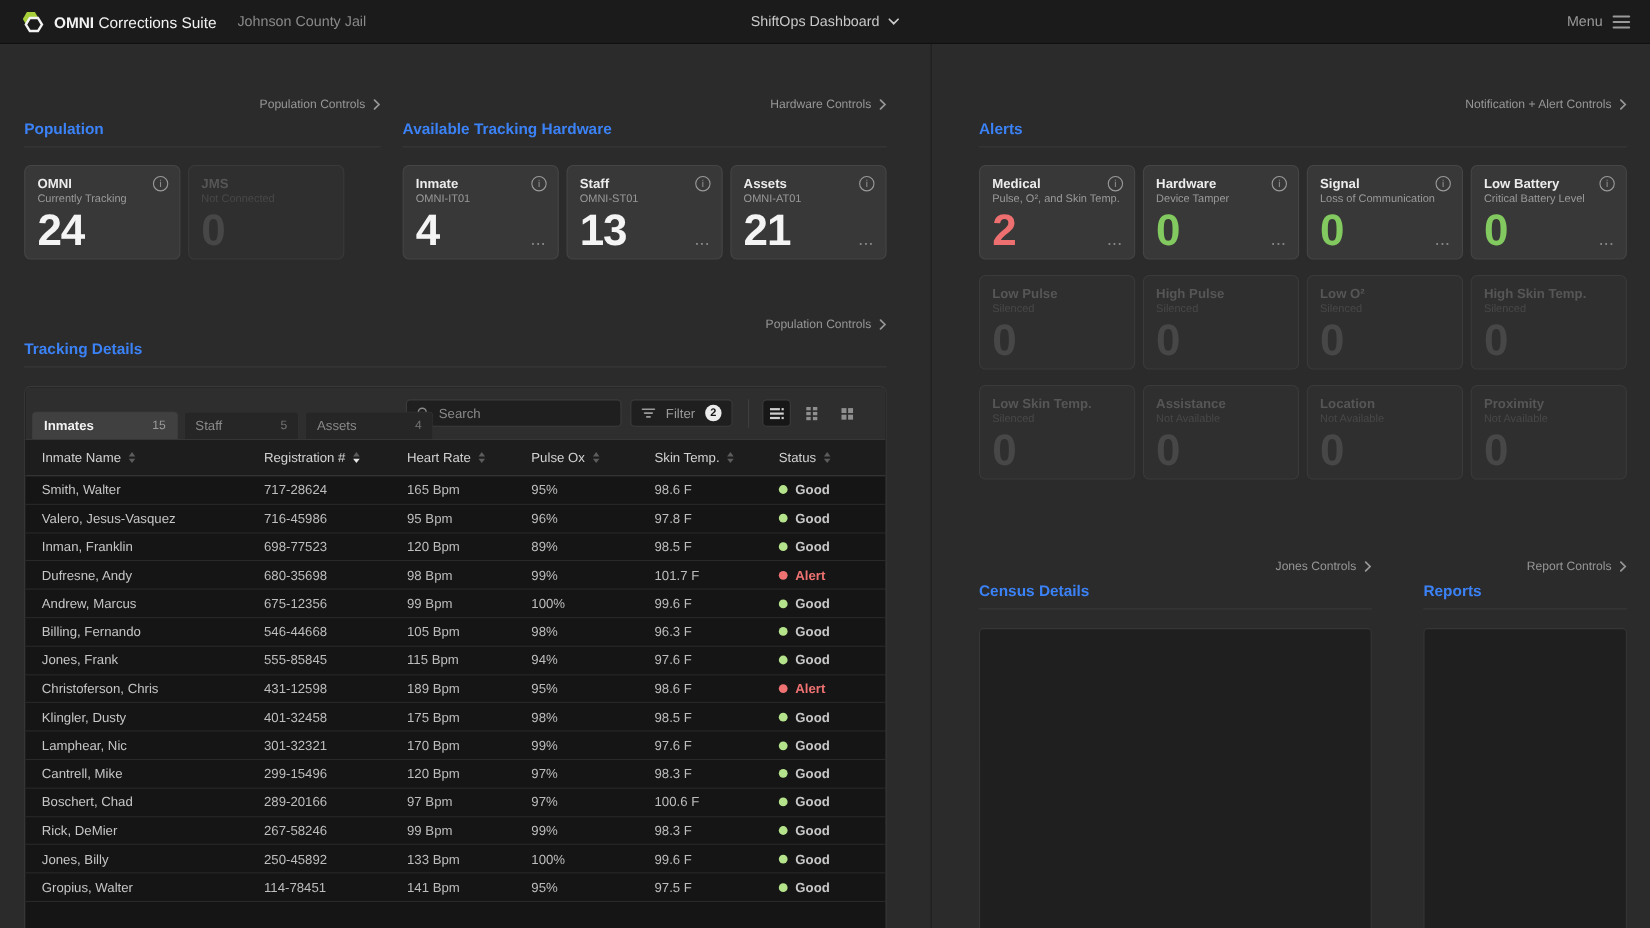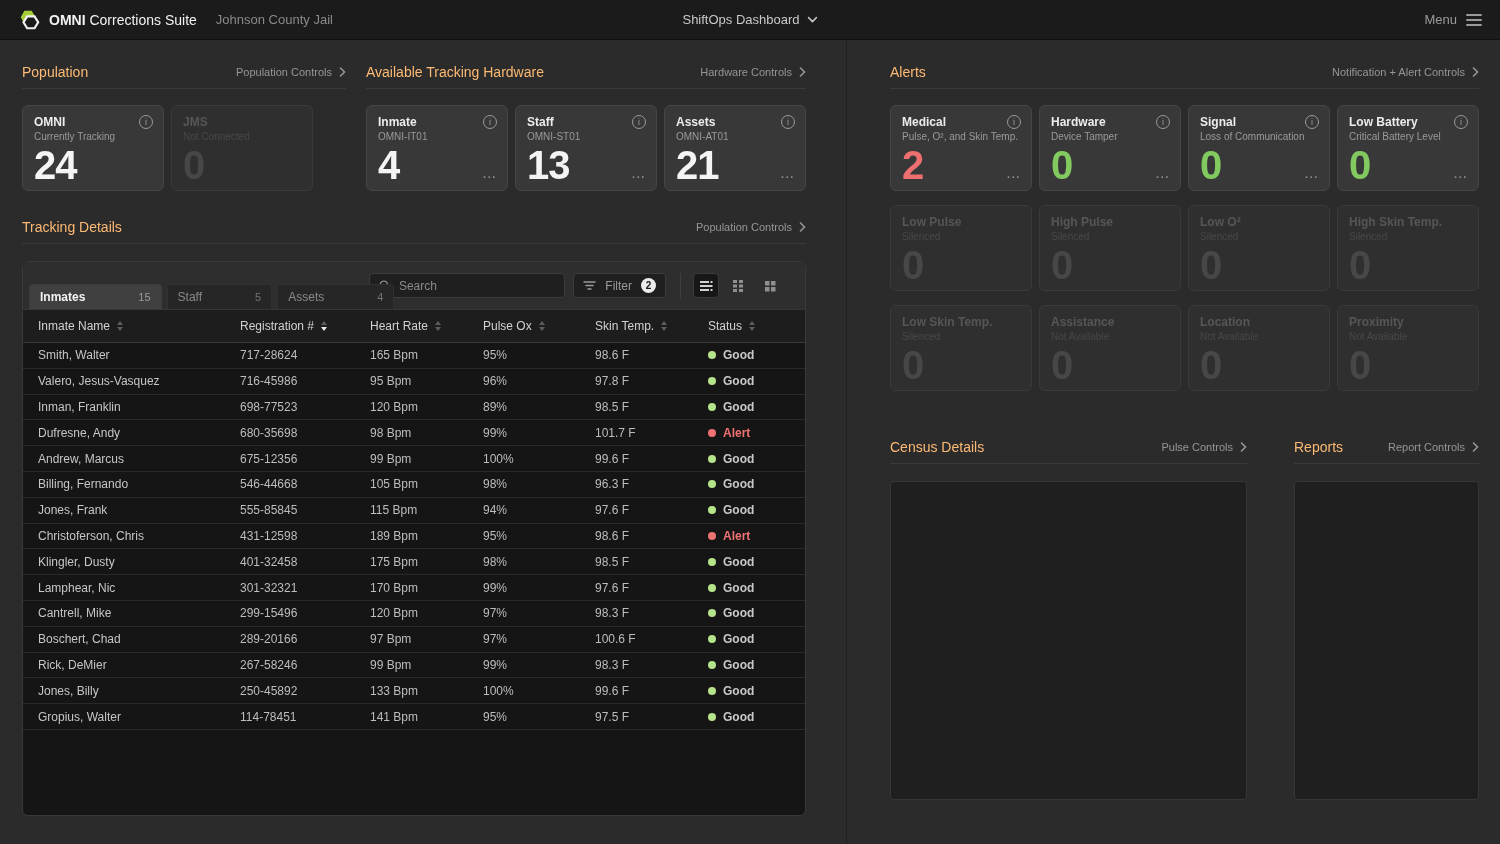--- a/index.html
+++ b/index.html
@@ -19,21 +19,21 @@
   .burger { display:flex; flex-direction:column; gap:3px; }
   .burger span { display:block; width:16px; height:2px; background:#9a9a9a; border-radius:1px; }
 
   
   .main { display:flex; height:804px; }
   .left-col { width:847px; border-right:1px solid #1f1f1f; padding:24px 40px 0 22px; }
   .right-col { flex:1; padding:24px 23px 0 43px; }
 
   .sec-head { display:flex; justify-content:space-between; align-items:center;
               border-bottom:1px solid #3a3a3a; padding-bottom:8px; }
-  .sec-title { font-size:14px; font-weight:400; color:#fdba74; }
+  .sec-title { font-size:14px; font-weight:700; color:#3b82f6;margin-top:45px; }
   .ctrl-link { display:flex; align-items:center; gap:7px; font-size:11px; color:#969696; cursor:pointer; }
 
   .top-sections { display:flex; gap:20px; }
   .pop-section { width:328px; }
   .hw-section { flex:1; }
   .cards-row { display:flex; gap:7px; margin-top:16px; }
 
   
   .card { width:142px; height:86px; background:#383838; border:1px solid #454545;
           border-radius:6px; padding:9px 11px; position:relative; cursor:pointer; flex:0 0 auto; }
@@ -647,21 +647,21 @@
 
           </div>
         </div>
     </div>
 
     <div class="bottom-row">
       <div class="census-sec">
         <div class="sec-head">
           <span class="sec-title">Census Details</span>
           <span class="ctrl-link">
-            <span>Pulse Controls</span>
+            <span>Jones Controls</span>
             <svg class="icon-svg" width="7" height="10" viewBox="0 0 7 10">
                 <path d="M1.5 1 L5.5 5 L1.5 9" stroke="#969696" stroke-width="1.6" fill="none" stroke-linecap="round"></path>
               </svg>
           </span>
         </div>
         <div class="empty-panel"></div>
       </div>
 
       <div class="reports-sec">
         <div class="sec-head">

